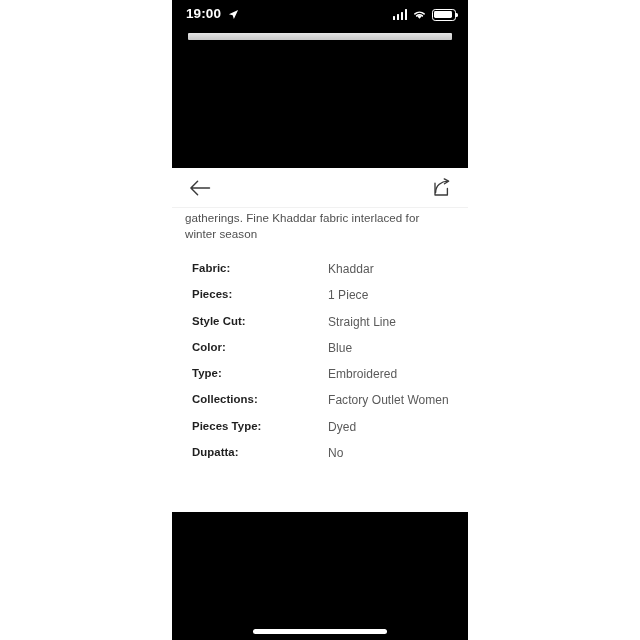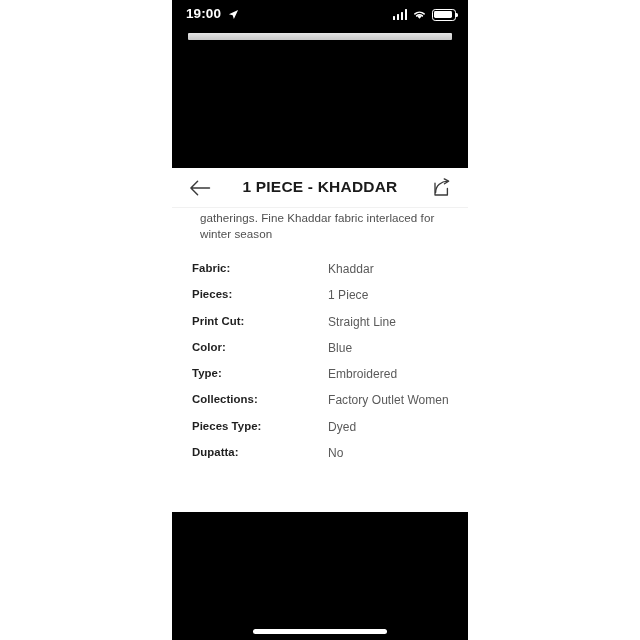--- a/index.html
+++ b/index.html
@@ -173,21 +173,20 @@
   
   #description {
     position: absolute;
     left: 13px;
     top: 42px;
     width: 268px;
     font-size: 11.6px;
     line-height: 15.5px;
     color: #4f4f4f;
     letter-spacing: 0.05px;
-    margin-left: 15px;
   }
 
   
   #spec-table {
     position: absolute;
     left: 0;
     top: 94px;
     width: 296px;
   }
   .spec-row {
@@ -268,21 +267,20 @@
   </div>
 
   <div id="sheet">
 
     <div id="app-header">
       <div id="back-button">
         <svg width="22" height="18" viewBox="0 0 22 18">
           <path d="M20.5 9 H2.2 M8.6 2.3 L1.9 9 L8.6 15.7" stroke="#3a3a3a" stroke-width="1.45" fill="none" stroke-linecap="round" stroke-linejoin="round"></path>
         </svg>
       </div>
-      <div id="page-title">1 PIECE - KHADDAR</div>
       <div id="share-button">
         <svg width="20" height="20" viewBox="0 0 20 20">
           <path d="M3 5.2 V17 H15.4 V10.4" stroke="#3a3a3a" stroke-width="1.35" fill="none" stroke-linecap="round" stroke-linejoin="round"></path>
           <path d="M3.6 14.5 C3.6 7.4 9.4 3.4 15.6 3.2" stroke="#3a3a3a" stroke-width="1.35" fill="none" stroke-linecap="round"></path>
           <path d="M12.3 0.9 L16.6 3.2 L12.5 5.8" stroke="#3a3a3a" stroke-width="1.35" fill="none" stroke-linecap="round" stroke-linejoin="round"></path>
         </svg>
       </div>
     </div>
 
     <div id="description">gatherings. Fine Khaddar fabric interlaced for winter season</div>
@@ -290,21 +288,21 @@
     <div id="spec-table">
       <div class="spec-row">
         <span class="spec-label">Fabric:</span>
         <span class="spec-value">Khaddar</span>
       </div>
       <div class="spec-row">
         <span class="spec-label">Pieces:</span>
         <span class="spec-value">1 Piece</span>
       </div>
       <div class="spec-row">
-        <span class="spec-label">Print Cut:</span>
+        <span class="spec-label">Style Cut:</span>
         <span class="spec-value">Straight Line</span>
       </div>
       <div class="spec-row">
         <span class="spec-label">Color:</span>
         <span class="spec-value">Blue</span>
       </div>
       <div class="spec-row">
         <span class="spec-label">Type:</span>
         <span class="spec-value">Embroidered</span>
       </div>

